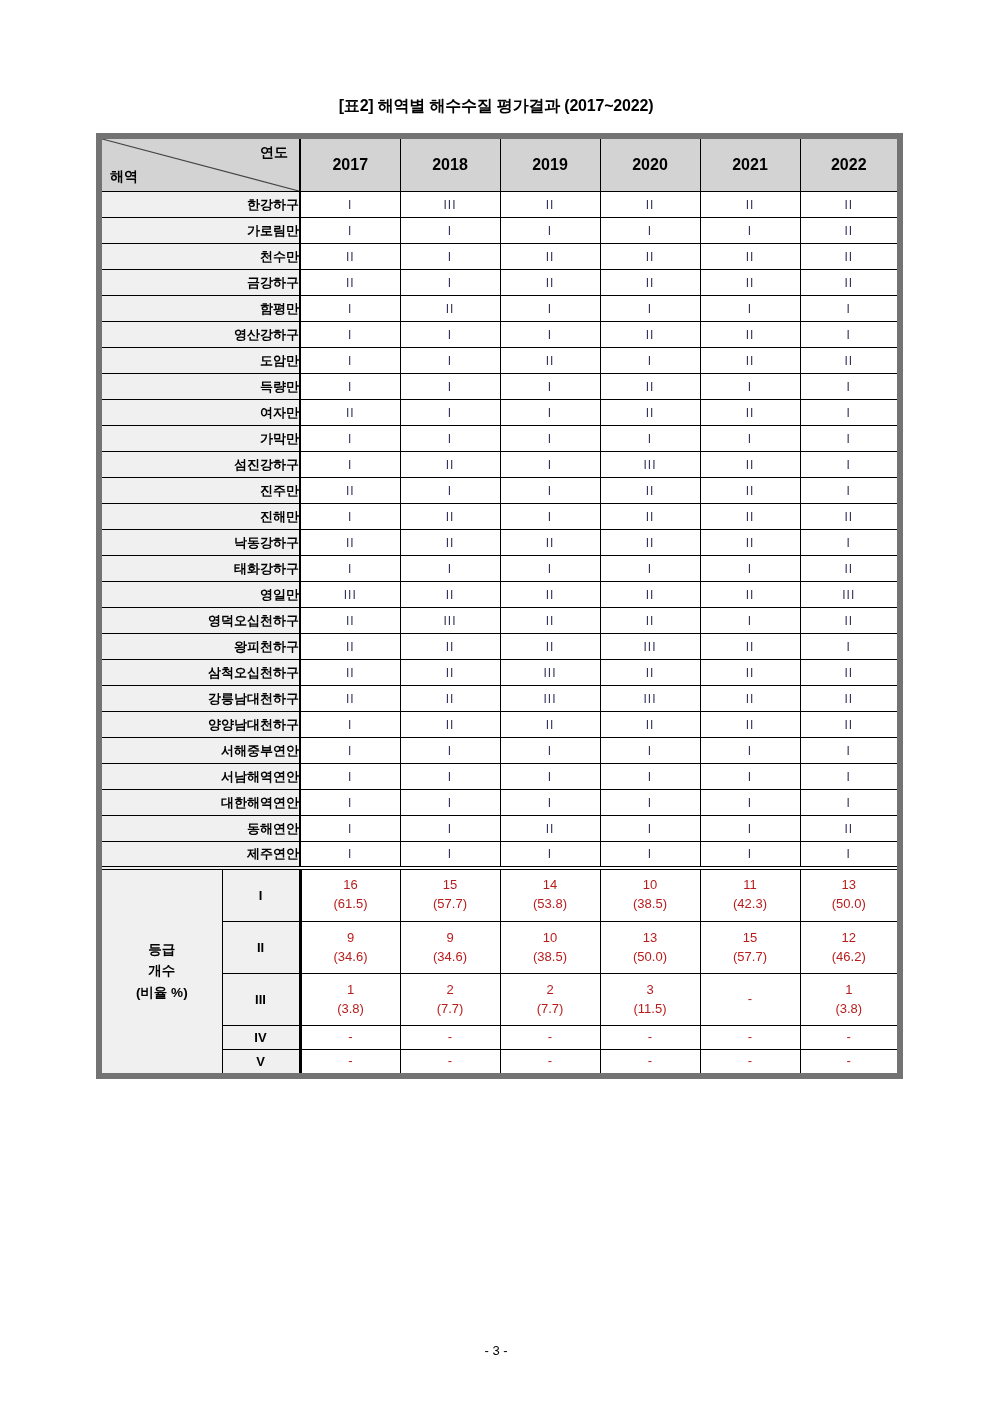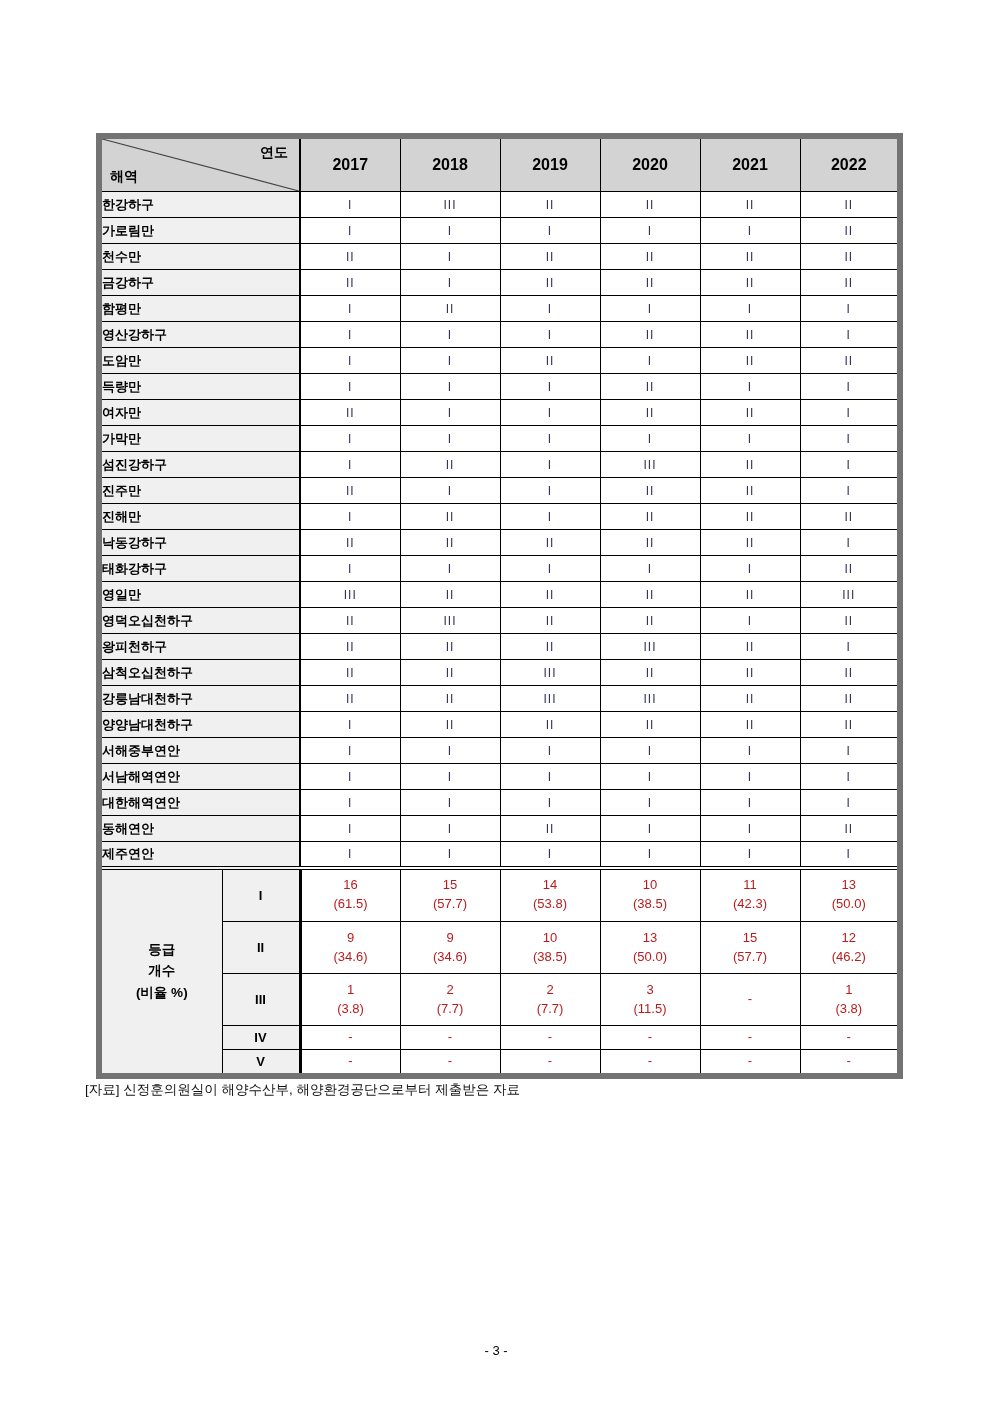--- a/index.html
+++ b/index.html
@@ -24,21 +24,21 @@
     border-bottom:4px double #000;
   }
   th.year{font-size:16px;font-weight:bold;text-align:center;}
   th.corner{position:relative;border-right:2px solid #000;}
   svg.diag{position:absolute;left:0;top:0;width:100%;height:100%;display:block;}
   .corner-top{position:absolute;top:5px;right:11px;font-size:14px;font-weight:bold;}
   .corner-bottom{position:absolute;bottom:5px;left:8px;font-size:14px;font-weight:bold;}
   tbody.main tr{height:26px;}
   tbody.main th.row-label{
     background:var(--label-bg,#f0f0f0);font-size:13px;font-weight:bold;
-    text-align:left;border-right:2px solid #000;
+    text-align:right;border-right:2px solid #000;
   }
   td.grade-cell{
     text-align:center;font-size:12px;letter-spacing:1px;
     color:var(--numeral,#32325a);
   }
   tbody.summary tr:first-child th,
   tbody.summary tr:first-child td{border-top:4px double #000;}
   tbody.summary tr:nth-child(1){height:54px;}
   tbody.summary tr:nth-child(2){height:52px;}
   tbody.summary tr:nth-child(3){height:52px;}
@@ -57,20 +57,21 @@
     white-space:pre-line;line-height:1.45;
   }
   .source-note{position:absolute;left:85px;top:1081px;font-size:13.5px;color:#111;}
   .page-number{position:absolute;top:1343px;left:0;width:100%;text-align:center;font-size:13px;}
 </style>
 </head>
 <body>
 
 <div class="page">
 
+  <div class="doc-title">[표2] 해역별 해수수질 평가결과 (2017~2022)</div>
 
   <table class="wq-table">
     <colgroup>
       <col class="c-lab1">
         <col class="c-lab2">
       <col class="c-year">
         <col class="c-year">
         <col class="c-year">
       <col class="c-year">
         <col class="c-year">
@@ -391,17 +392,16 @@
           <td class="sum-cell">-</td>
           <td class="sum-cell">-</td>
           <td class="sum-cell">-</td>
           <td class="sum-cell">-</td>
           <td class="sum-cell">-</td>
           <td class="sum-cell">-</td>
         </tr>
       </tbody>
   </table>
 
-  <div class="source-note">[자료] 신정훈의원실이 해양수산부, 해양환경공단으로부터 제출받은 자료</div>
 
   <div class="page-number">- 3 -</div>
 
 </div>
 
 </body></html>

